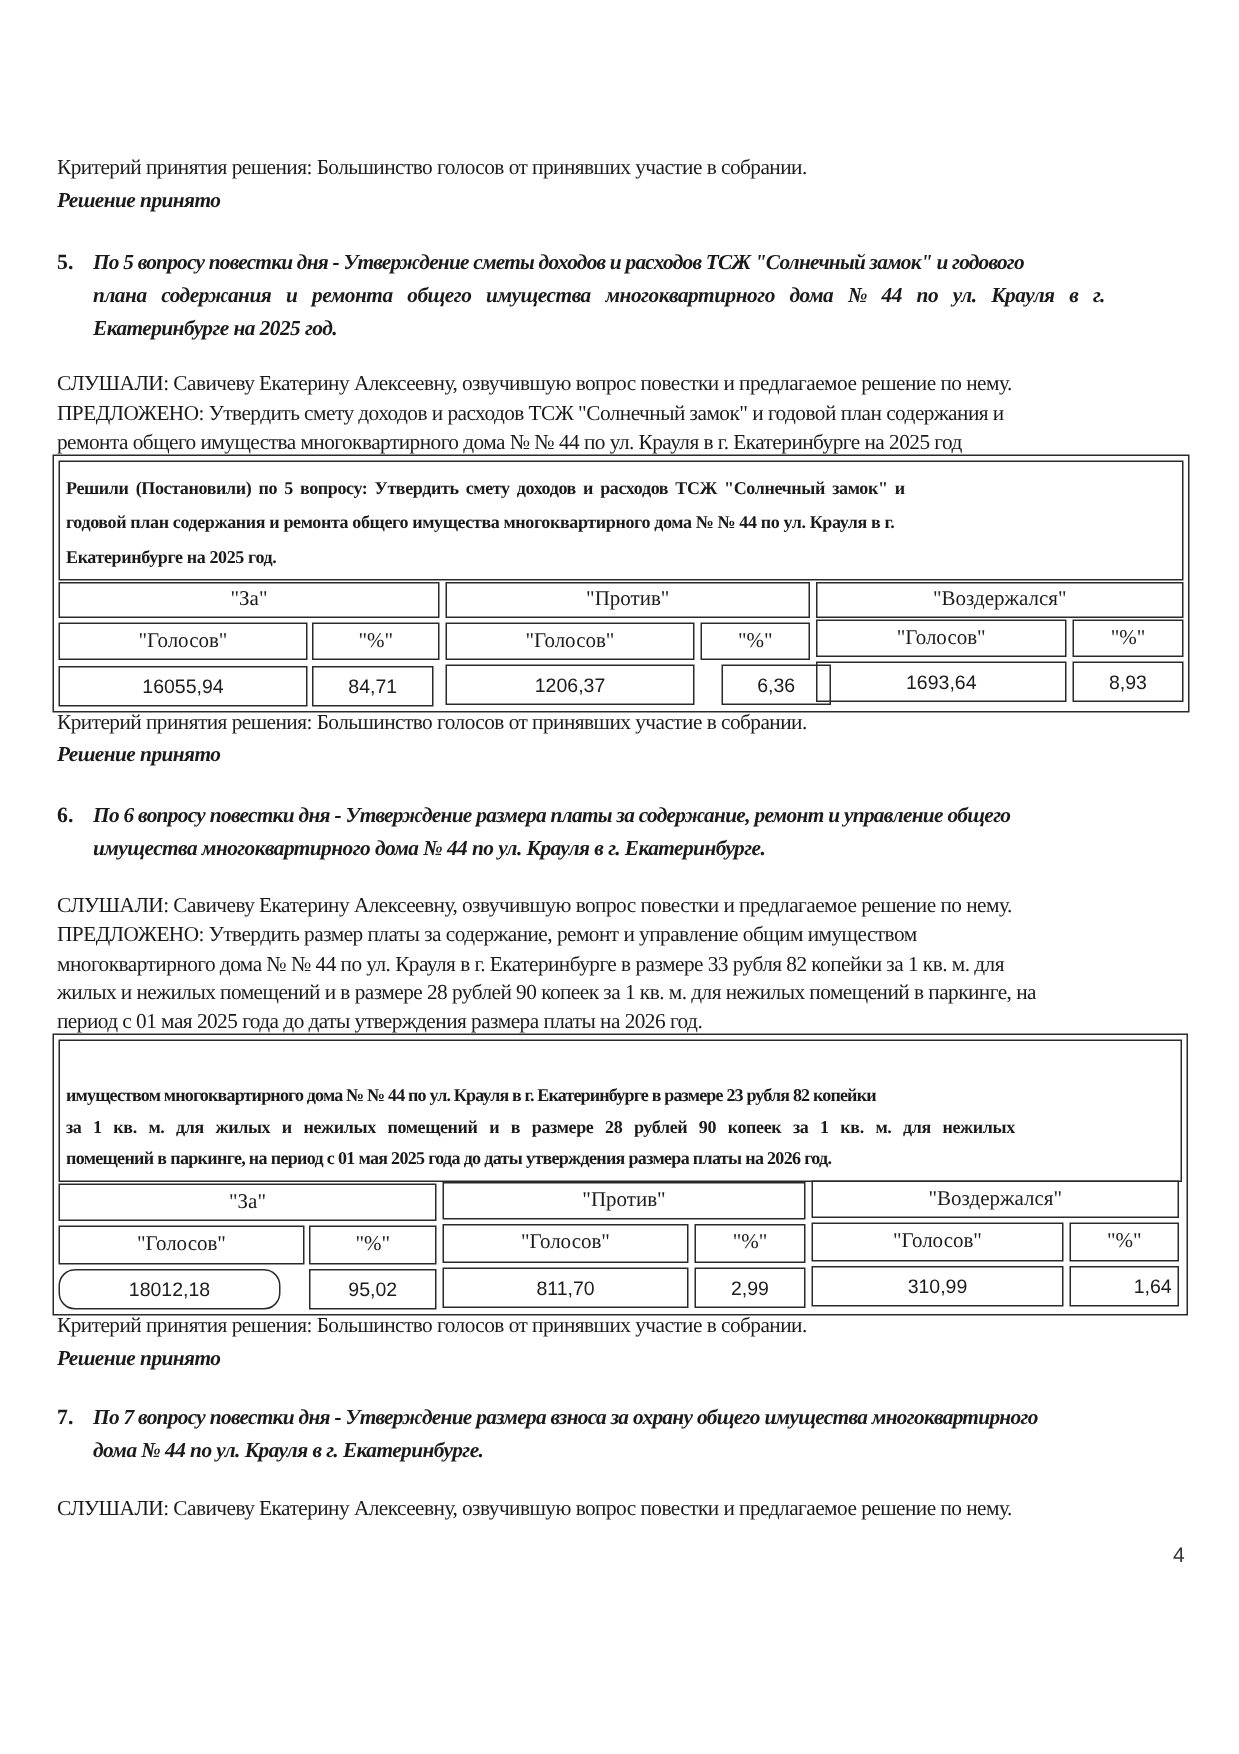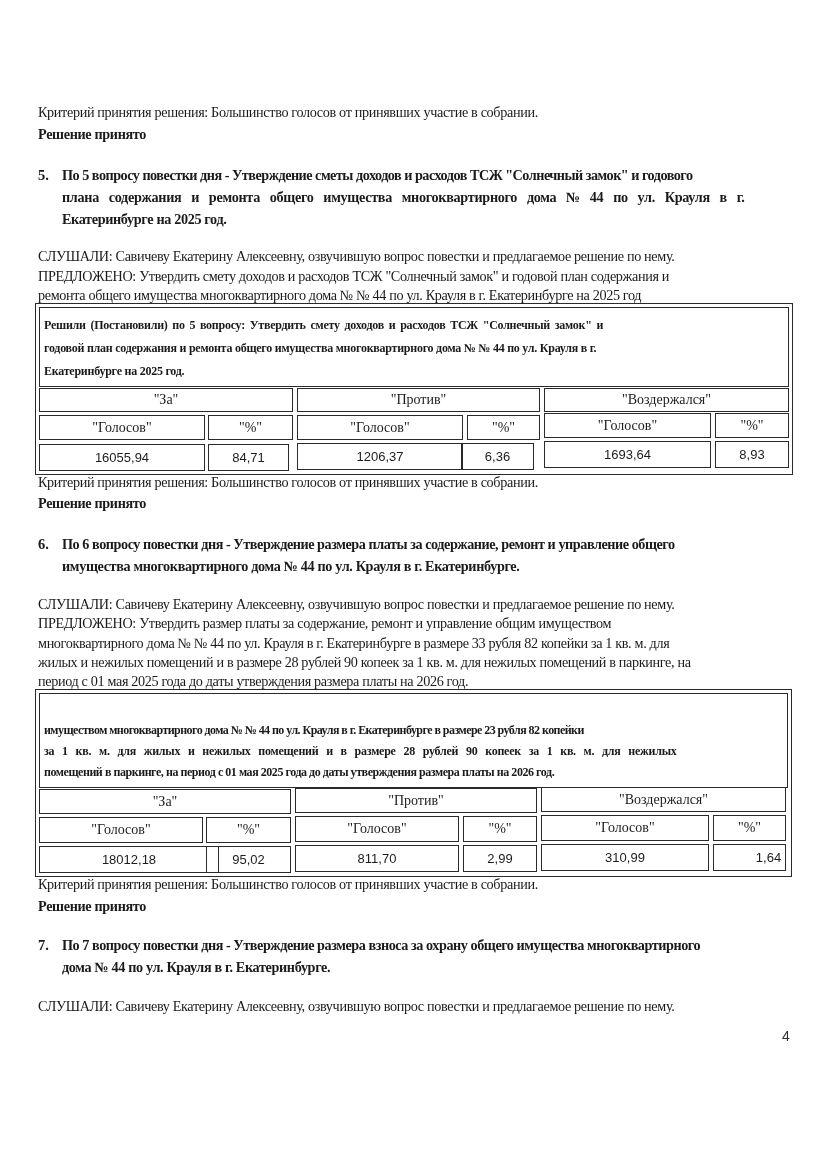--- a/index.html
+++ b/index.html
@@ -1,19 +1,19 @@
 <!DOCTYPE html>
 <html><head>
 <meta charset="utf-8">
 <style>
   html, body { margin: 0; padding: 0; background: #ffffff; }
   body { width: 826px; height: 1169px; position: relative; overflow: hidden; color: #1a1a1a;
          font-family: "Liberation Serif", "DejaVu Serif", serif; }
   .line { position: absolute; left: 38px; font-size: 14.2px; white-space: nowrap; letter-spacing: -0.35px; transform-origin: left top; }
-  .b { font-weight: bold; }
+  .b { font-weight: bold; font-style: italic; }
   .num { position: absolute; left: 38px; font-size: 14.5px; font-weight: bold; }
   .ind { left: 62px; }
   .res-box { position: absolute; border: 1.6px solid #2a2a2a; box-sizing: border-box; }
   .res-head { position: absolute; left: 3px; right: 3px; top: 3px; border: 1.6px solid #2a2a2a; box-sizing: border-box; }
   .res-head .rl { position: absolute; left: 4px; font-size: 12px; font-weight: bold; white-space: nowrap; letter-spacing: -0.25px; }
   .cell { position: absolute; border: 1.6px solid #2a2a2a; box-sizing: border-box; display: flex; align-items: center; justify-content: center;
           font-family: "Liberation Sans", "DejaVu Sans", sans-serif; font-size: 13px; color: #1c1c1c; }
   .cell.q { font-family: "Liberation Serif", "DejaVu Serif", serif; font-size: 14px; }
   .page-num { position: absolute; left: 782px; top: 1028px; font-family: "Liberation Sans", sans-serif; font-size: 14px; color: #333; }
 </style>
@@ -49,21 +49,21 @@
       <div class="cell q" style="left:3px; top:111px; width:166px; height:25px;">"Голосов"</div>
       <div class="cell q" style="left:172px; top:111px; width:85px; height:25px;">"%"</div>
       <div class="cell q" style="left:261px; top:111px; width:166px; height:25px;">"Голосов"</div>
       <div class="cell q" style="left:431px; top:111px; width:73px; height:25px;">"%"</div>
       <div class="cell q" style="left:508px; top:109px; width:167px; height:25px;">"Голосов"</div>
       <div class="cell q" style="left:679px; top:109px; width:74px; height:25px;">"%"</div>
 
       <div class="cell" style="left:3px; top:140px; width:166px; height:27px;">16055,94</div>
       <div class="cell" style="left:172px; top:140px; width:81px; height:27px;">84,71</div>
       <div class="cell" style="left:261px; top:139px; width:166px; height:27px;">1206,37</div>
-      <div class="cell" style="left:425px; top:139px; width:73px; height:27px;">6,36</div>
+      <div class="cell" style="left:445px; top:139px; width:73px; height:27px;">6,36</div>
       <div class="cell" style="left:508px; top:137px; width:167px; height:27px;">1693,64</div>
       <div class="cell" style="left:679px; top:137px; width:74px; height:27px;">8,93</div>
     </div>
 
     <div class="line" style="top:474px;">Критерий принятия решения: Большинство голосов от принявших участие в собрании.</div>
     <div class="line b" style="top:495px;">Решение принято</div>
   </section>
 
   <section>
     <div class="num" style="top:536px;">6.</div>
@@ -87,21 +87,21 @@
       <div class="cell q" style="left:259px; top:98px; width:242px; height:25px;">"Против"</div>
       <div class="cell q" style="left:505px; top:97px; width:245px; height:25px;">"Воздержался"</div>
 
       <div class="cell q" style="left:3px; top:127px; width:164px; height:26px;">"Голосов"</div>
       <div class="cell q" style="left:170px; top:127px; width:85px; height:26px;">"%"</div>
       <div class="cell q" style="left:259px; top:126px; width:164px; height:26px;">"Голосов"</div>
       <div class="cell q" style="left:427px; top:126px; width:74px; height:26px;">"%"</div>
       <div class="cell q" style="left:505px; top:125px; width:168px; height:26px;">"Голосов"</div>
       <div class="cell q" style="left:677px; top:125px; width:73px; height:26px;">"%"</div>
 
-      <div class="cell" style="left:3px; top:156px; width:180px; height:27px;">18012,18</div>
+      <div class="cell" style="left:3px; top:156px; width:148px; height:27px;border-radius:11px;">18012,18</div>
       <div class="cell" style="left:170px; top:156px; width:85px; height:27px;">95,02</div>
       <div class="cell" style="left:259px; top:155px; width:164px; height:27px;">811,70</div>
       <div class="cell" style="left:427px; top:155px; width:74px; height:27px;">2,99</div>
       <div class="cell" style="left:505px; top:154px; width:168px; height:27px;">310,99</div>
       <div class="cell" style="left:677px; top:154px; width:73px; height:27px;padding-left:38px;">1,64</div>
     </div>
 
     <div class="line" style="top:876px;">Критерий принятия решения: Большинство голосов от принявших участие в собрании.</div>
     <div class="line b" style="top:898px;">Решение принято</div>
   </section>

